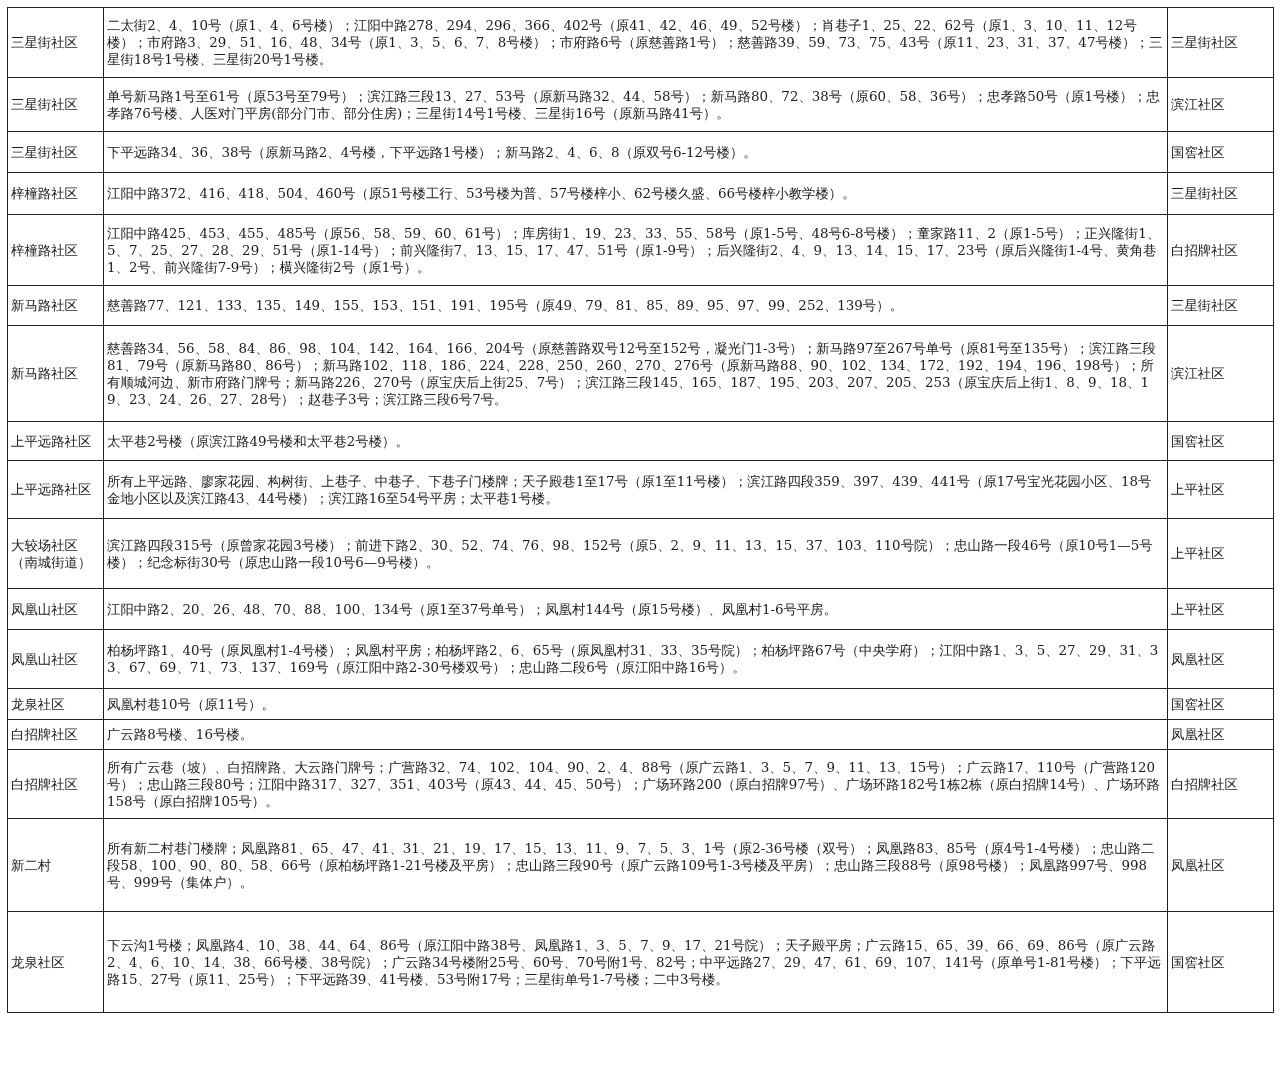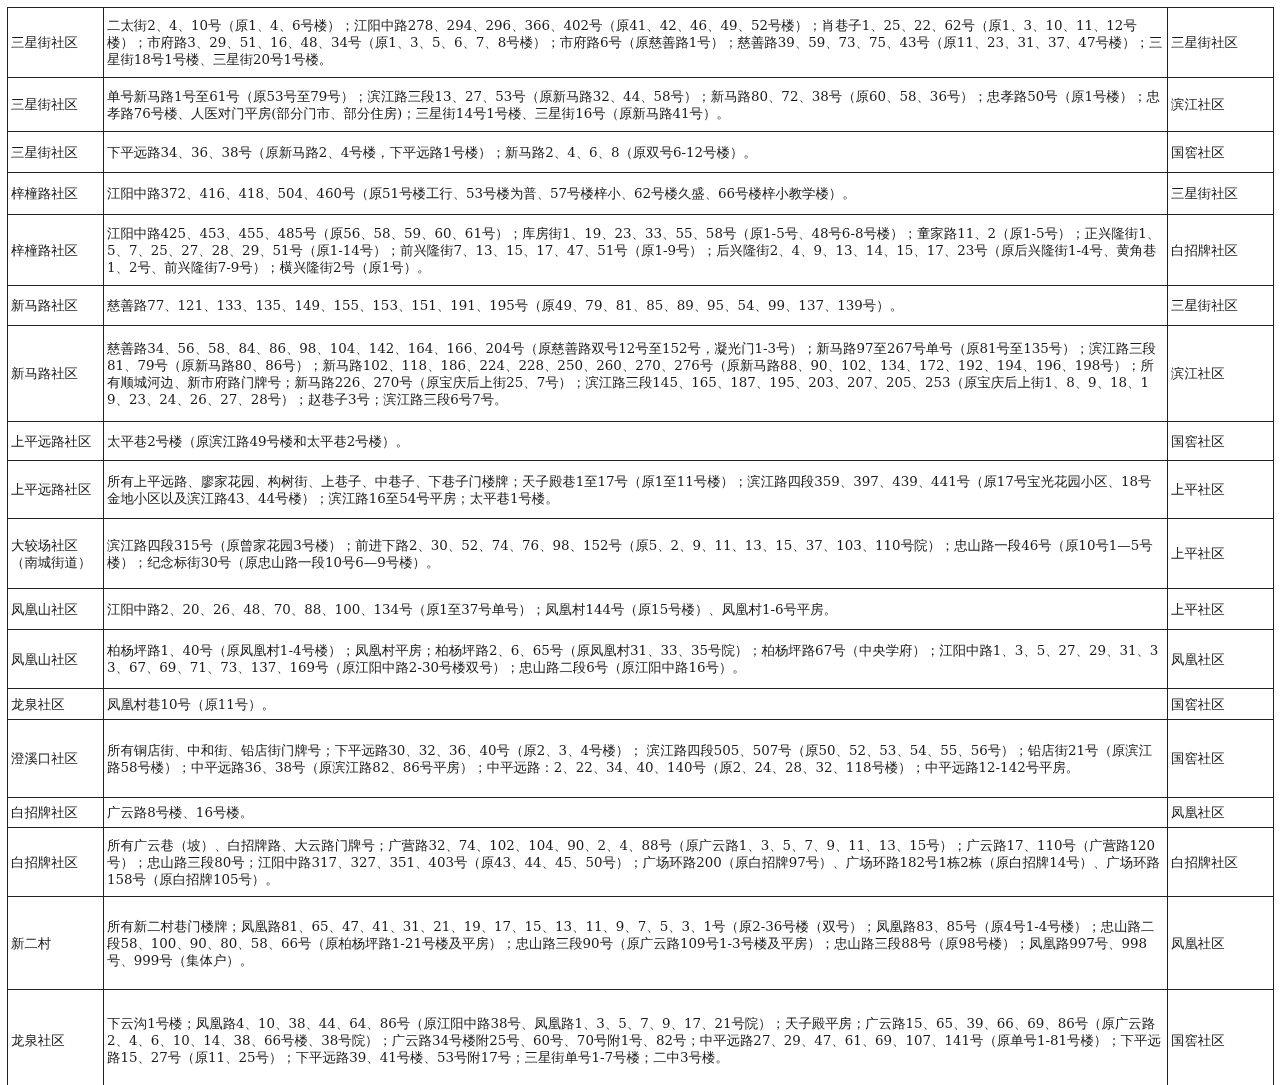--- a/index.html
+++ b/index.html
@@ -81,21 +81,21 @@
   </tr>
 
   <tr style="height: 71px;">
     <td class="old">梓橦路社区</td>
     <td class="addr">江阳中路425、453、455、485号（原56、58、59、60、61号）；库房街1、19、23、33、55、58号（原1-5号、48号6-8号楼）；童家路11、2（原1-5号）；正兴隆街1、5、7、25、27、28、29、51号（原1-14号）；前兴隆街7、13、15、17、47、51号（原1-9号）；后兴隆街2、4、9、13、14、15、17、23号（原后兴隆街1-4号、黄角巷1、2号、前兴隆街7-9号）；横兴隆街2号（原1号）。</td>
     <td class="new">白招牌社区</td>
   </tr>
 
   <tr style="height: 40px;">
     <td class="old">新马路社区</td>
-    <td class="addr">慈善路77、121、133、135、149、155、153、151、191、195号（原49、79、81、85、89、95、54、99、137、139号）。</td>
+    <td class="addr">慈善路77、121、133、135、149、155、153、151、191、195号（原49、79、81、85、89、95、97、99、252、139号）。</td>
     <td class="new">三星街社区</td>
   </tr>
 
   <tr style="height: 96px;">
     <td class="old">新马路社区</td>
     <td class="addr">慈善路34、56、58、84、86、98、104、142、164、166、204号（原慈善路双号12号至152号，凝光门1-3号）；新马路97至267号单号（原81号至135号）；滨江路三段81、79号（原新马路80、86号）；新马路102、118、186、224、228、250、260、270、276号（原新马路88、90、102、134、172、192、194、196、198号）；所有顺城河边、新市府路门牌号；新马路226、270号（原宝庆后上街25、7号）；滨江路三段145、165、187、195、203、207、205、253（原宝庆后上街1、8、9、18、19、23、24、26、27、28号）；赵巷子3号；滨江路三段6号7号。</td>
     <td class="new">滨江社区</td>
   </tr>
 
   <tr style="height: 39px;">
@@ -127,25 +127,20 @@
     <td class="addr">柏杨坪路1、40号（原凤凰村1-4号楼）；凤凰村平房；柏杨坪路2、6、65号（原凤凰村31、33、35号院）；柏杨坪路67号（中央学府）；江阳中路1、3、5、27、29、31、33、67、69、71、73、137、169号（原江阳中路2-30号楼双号）；忠山路二段6号（原江阳中路16号）。</td>
     <td class="new">凤凰社区</td>
   </tr>
 
   <tr style="height: 31px;">
     <td class="old">龙泉社区</td>
     <td class="addr">凤凰村巷10号（原11号）。</td>
     <td class="new">国窖社区</td>
   </tr>
 
-  <tr style="height: 78px;">
-    <td class="old">澄溪口社区</td>
-    <td class="addr">所有铜店街、中和街、铅店街门牌号；下平远路30、32、36、40号（原2、3、4号楼）； 滨江路四段505、507号（原50、52、53、54、55、56号）；铅店街21号（原滨江路58号楼）；中平远路36、38号（原滨江路82、86号平房）；中平远路：2、22、34、40、140号（原2、24、28、32、118号楼）；中平远路12-142号平房。</td>
-    <td class="new">国窖社区</td>
-  </tr>
 
   <tr style="height: 30px;">
     <td class="old">白招牌社区</td>
     <td class="addr">广云路8号楼、16号楼。</td>
     <td class="new">凤凰社区</td>
   </tr>
 
   <tr style="height: 69px;">
     <td class="old">白招牌社区</td>
     <td class="addr">所有广云巷（坡）、白招牌路、大云路门牌号；广营路32、74、102、104、90、2、4、88号（原广云路1、3、5、7、9、11、13、15号）；广云路17、110号（广营路120号）；忠山路三段80号；江阳中路317、327、351、403号（原43、44、45、50号）；广场环路200（原白招牌97号）、广场环路182号1栋2栋（原白招牌14号）、广场环路158号（原白招牌105号）。</td>

